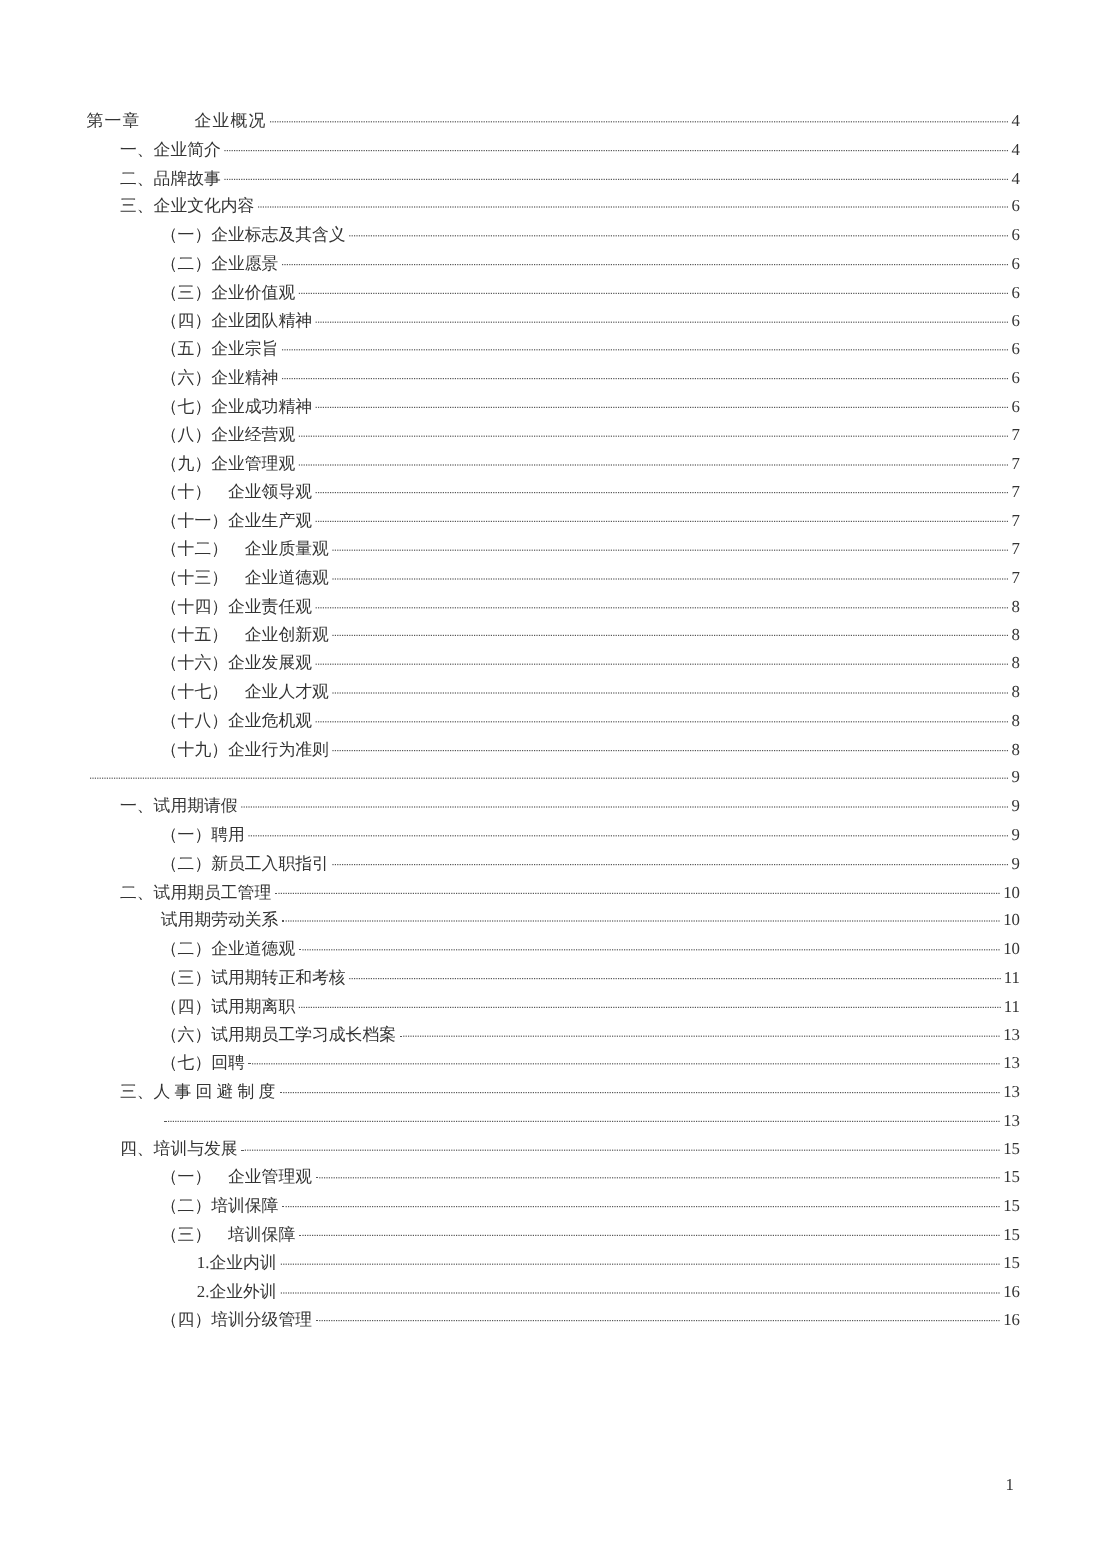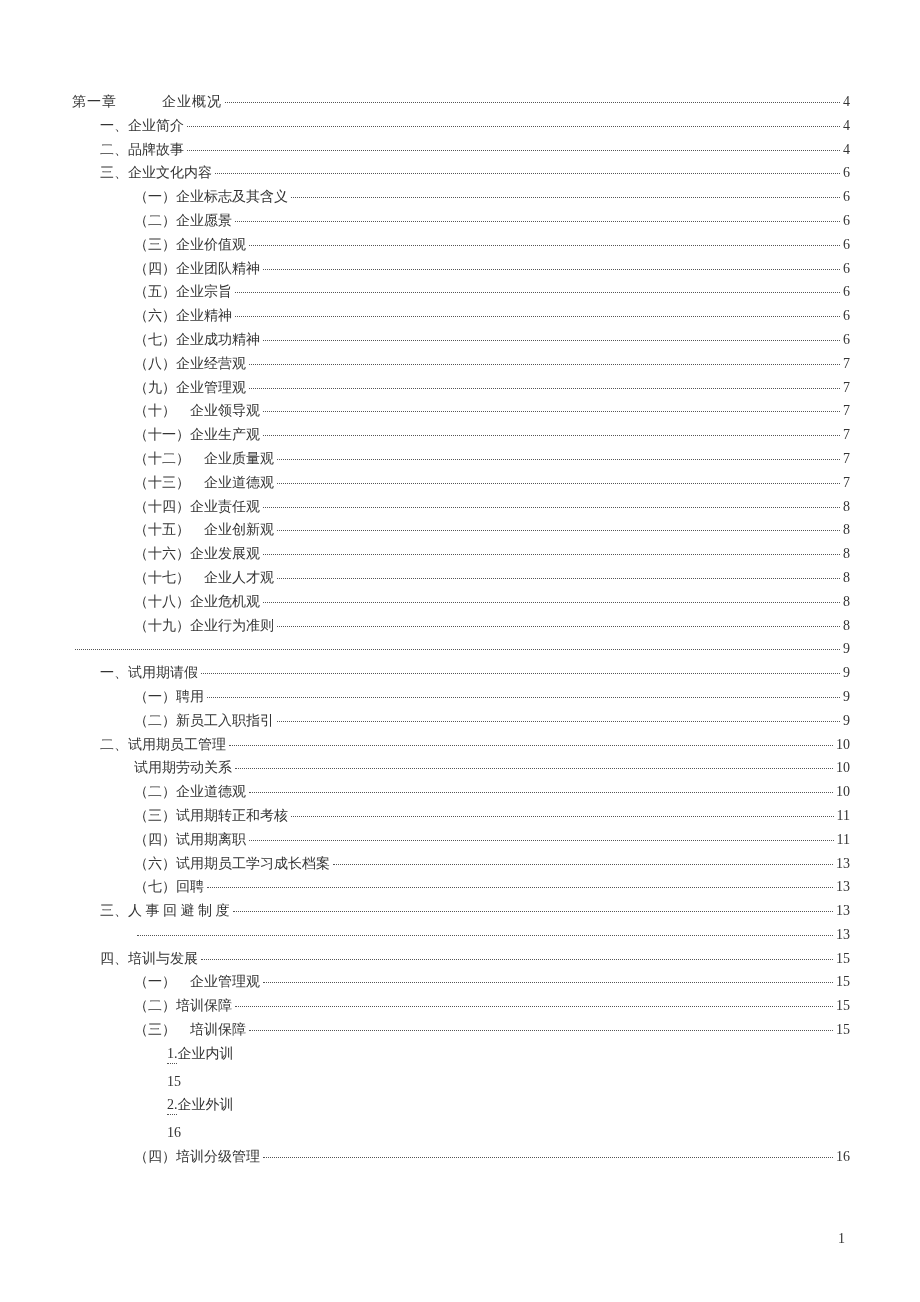--- a/index.html
+++ b/index.html
@@ -54,21 +54,20 @@
     }
     .level-section {
       padding-left: 28px;
       text-align: right;
     }
     .level-subsection {
       padding-left: 62px;
     }
     .level-subsubsection {
       padding-left: 92px;
-      flex-direction: column;
     }
     .page-number {
       position: absolute;
       bottom: 55px;
       right: 75px;
       font-size: 14px;
       color: #333;
     }
   </style>
 </head>

